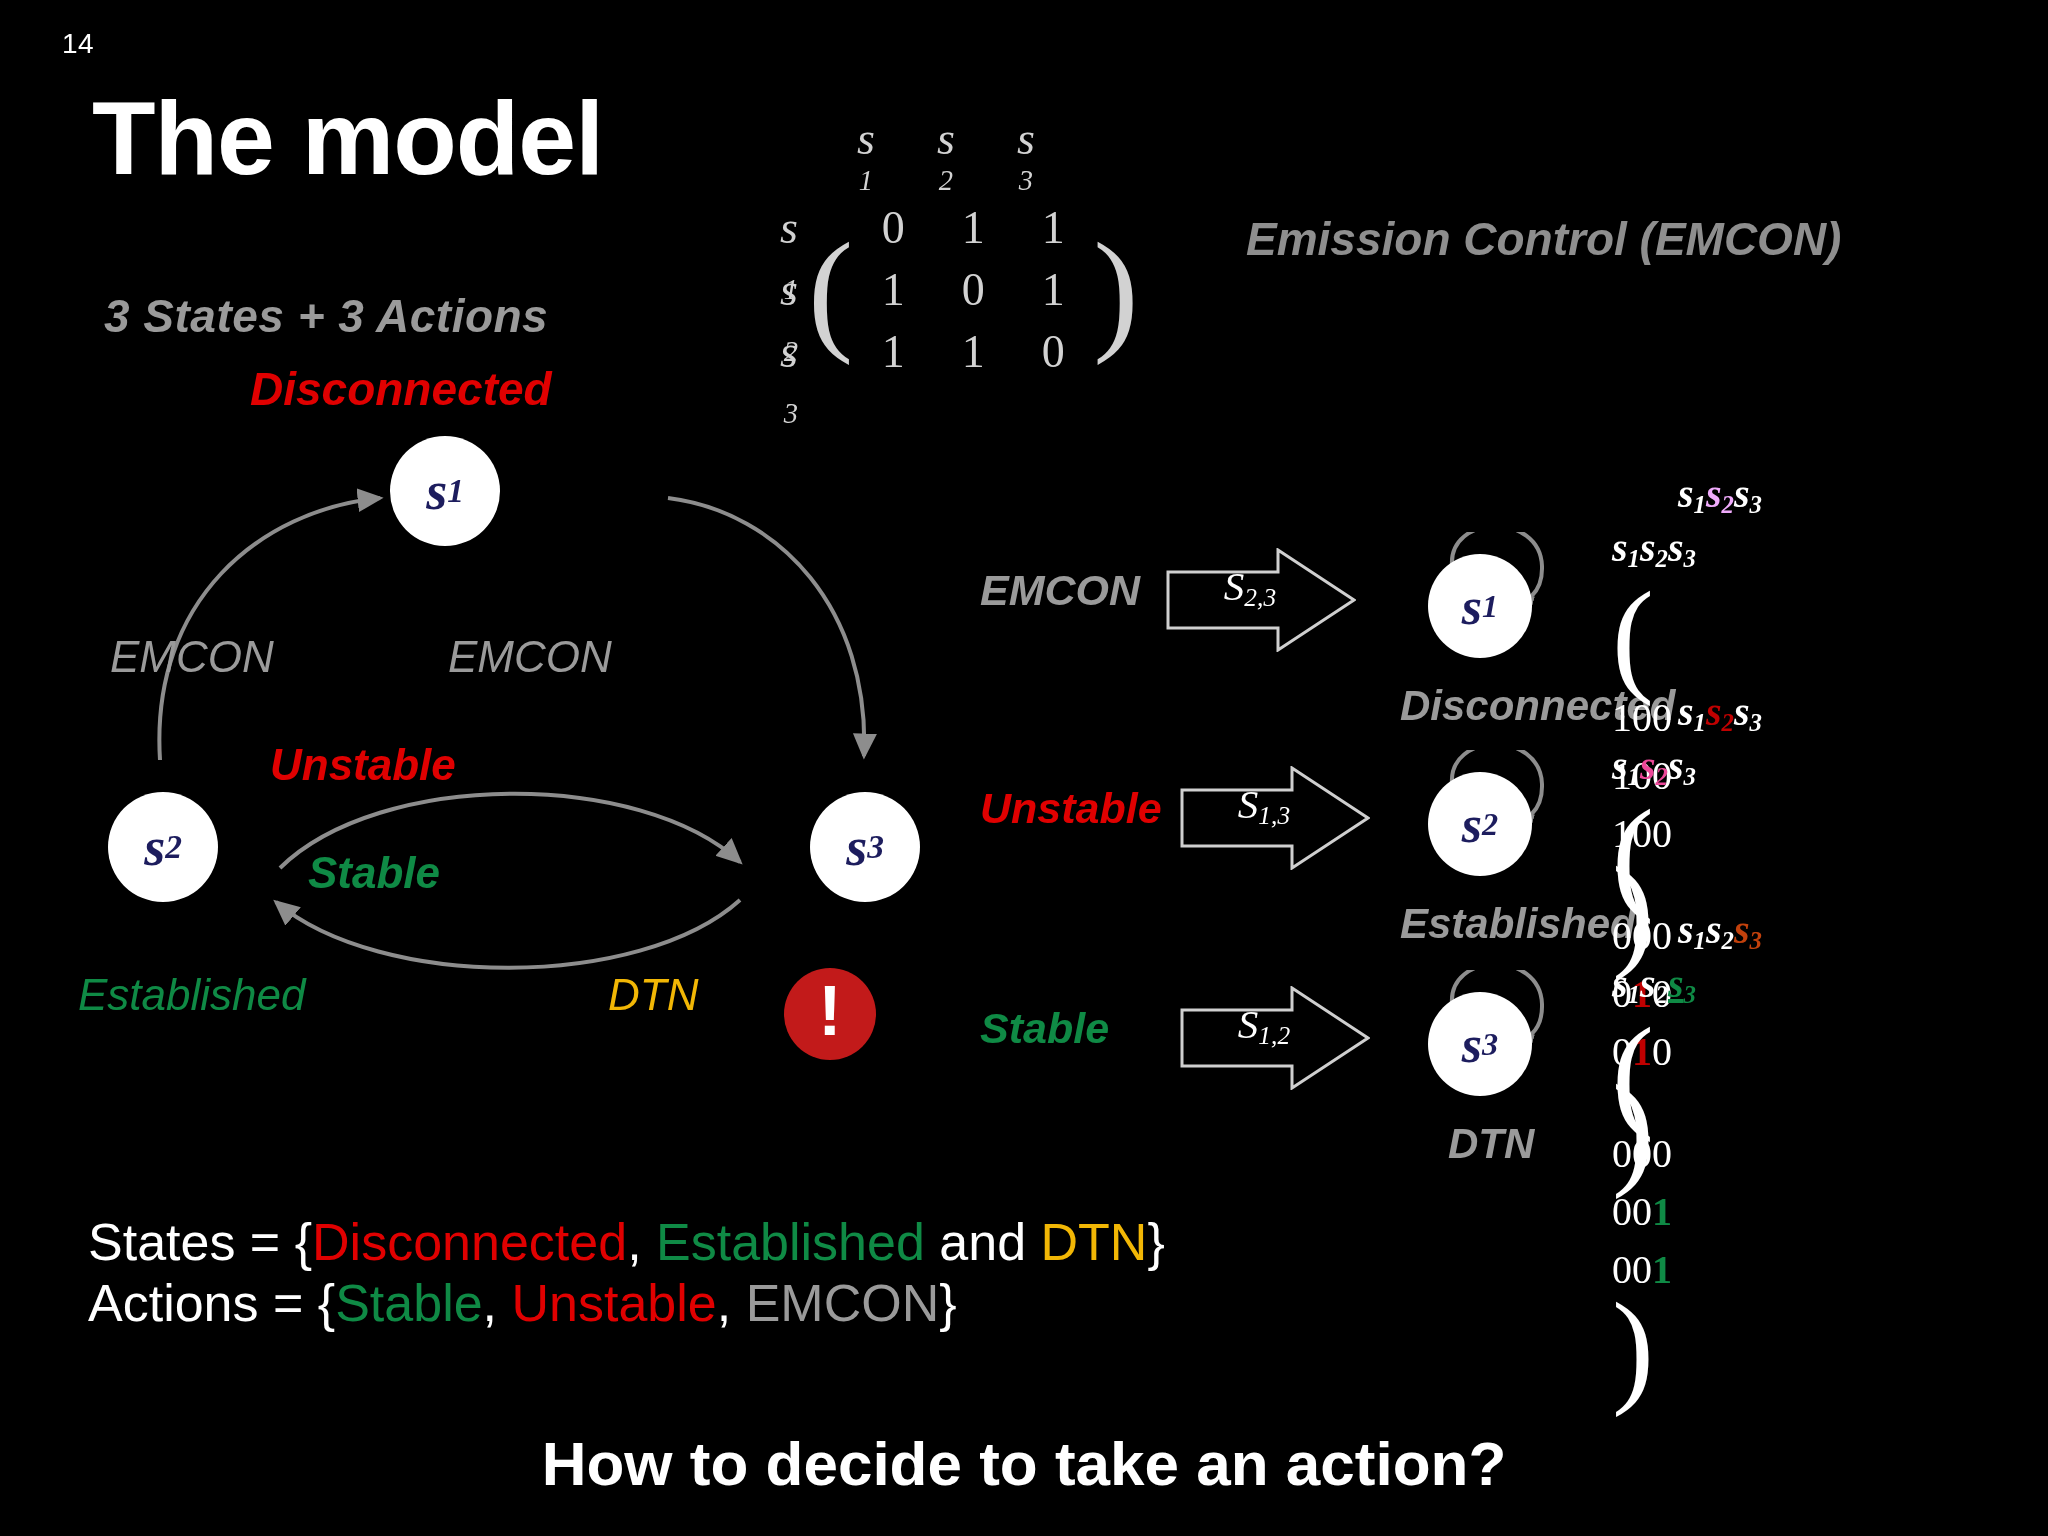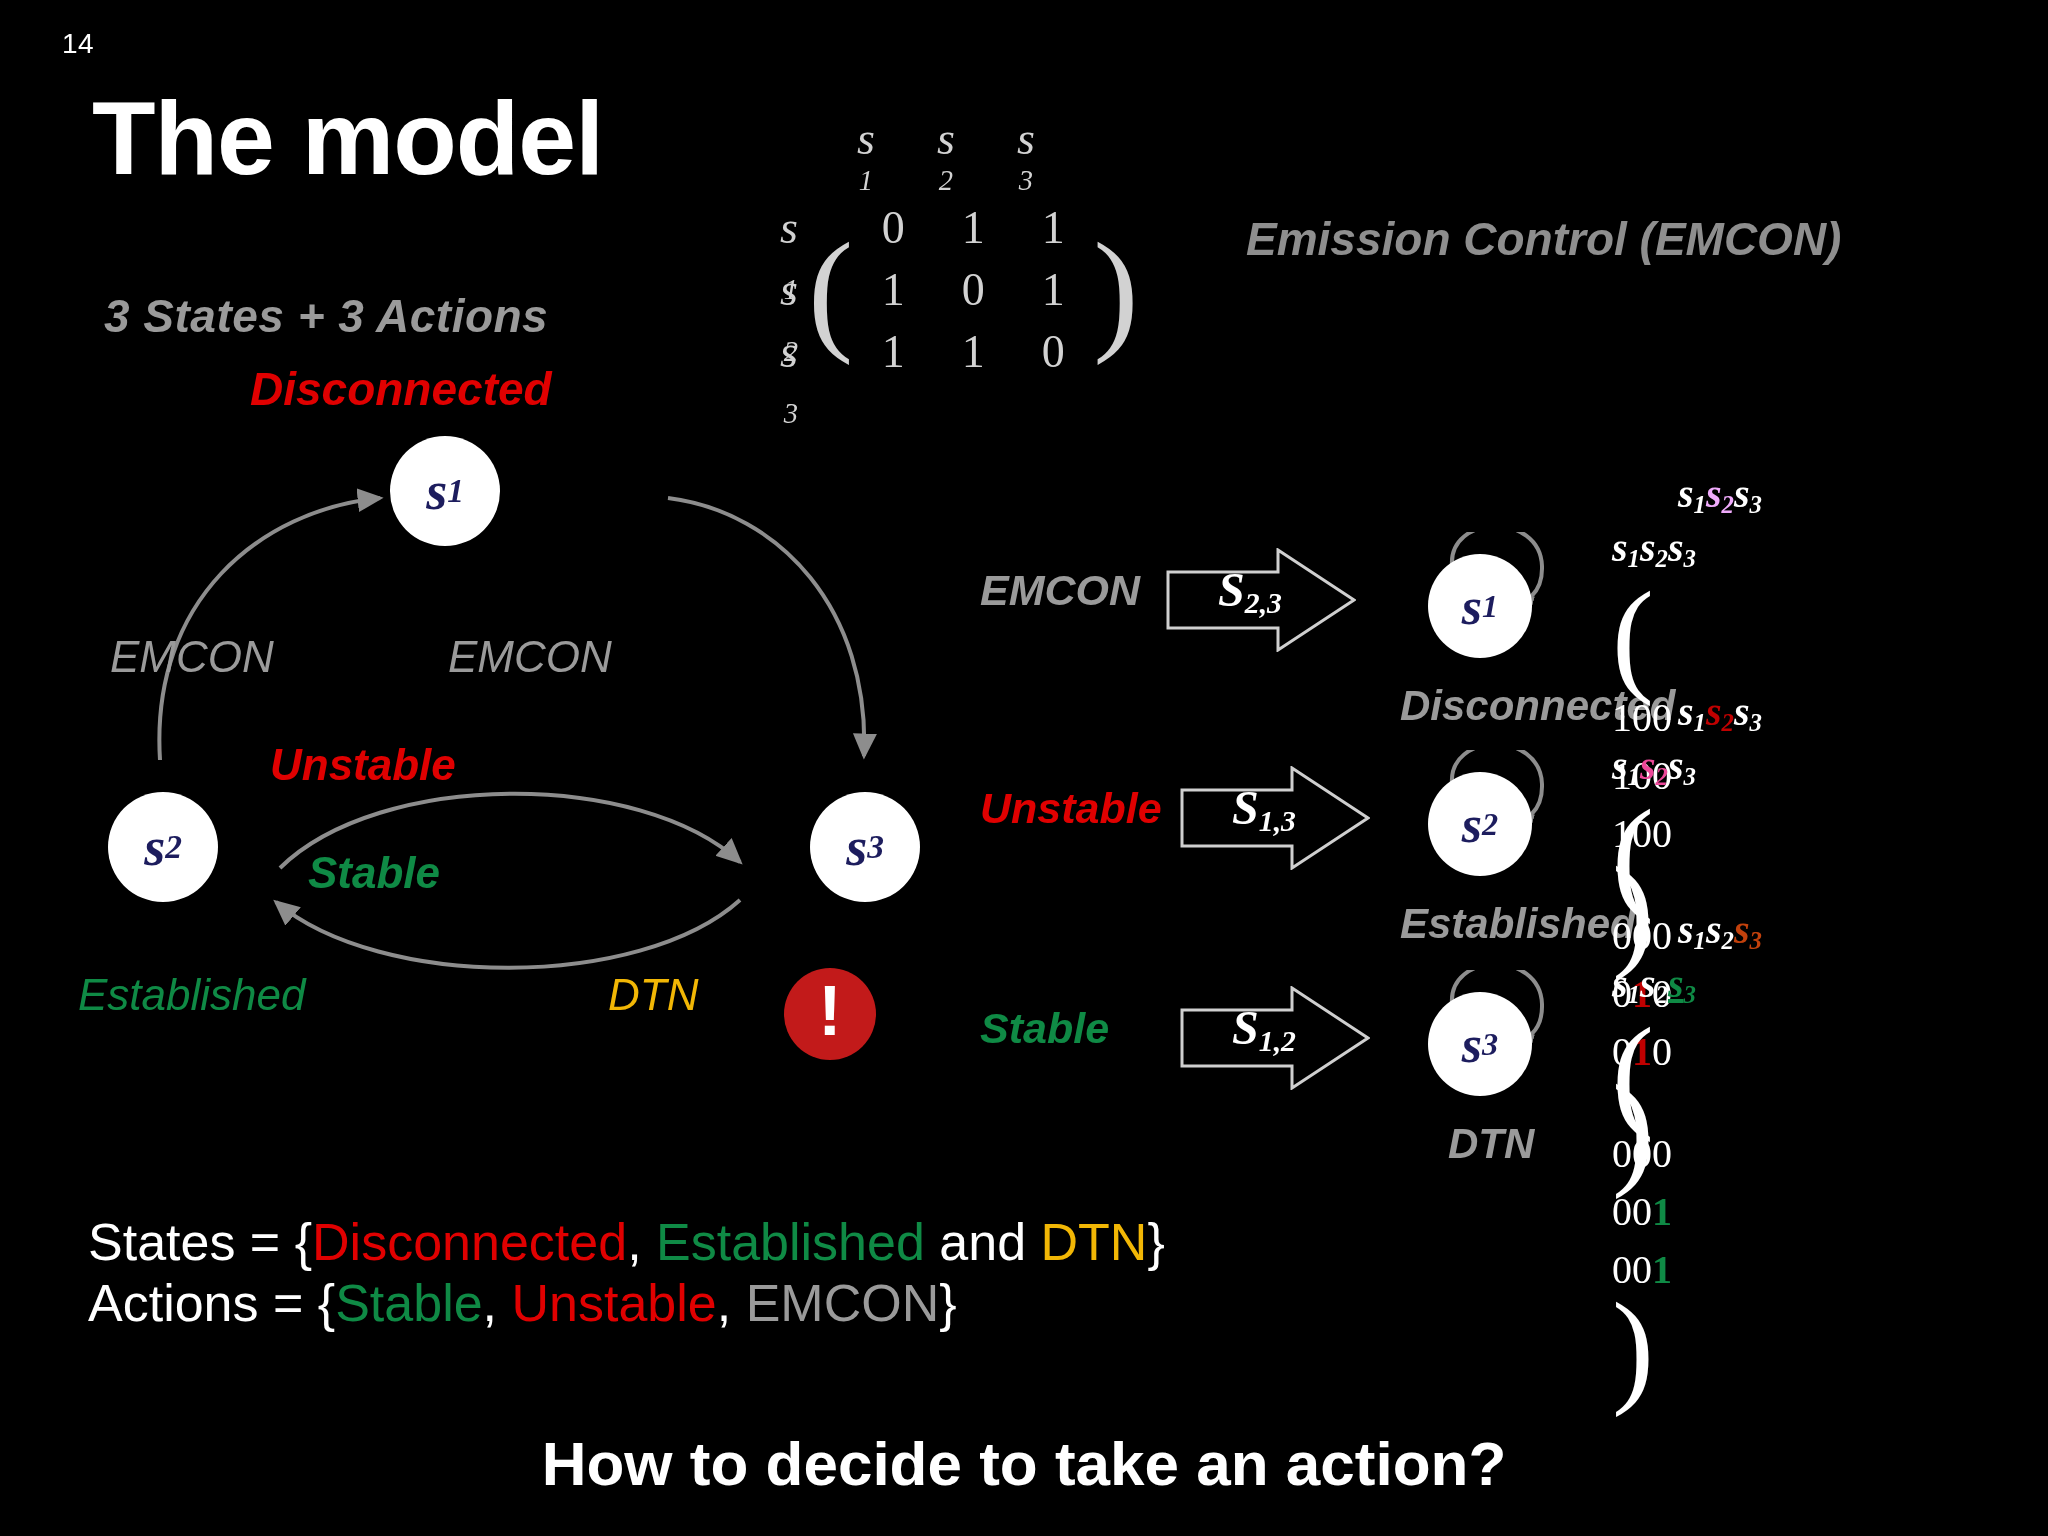--- a/index.html
+++ b/index.html
@@ -43,21 +43,21 @@
     display:flex;align-items:center;justify-content:center;
     color:#1d1d5e;font-style:italic;font-weight:bold;
     font-family:"Liberation Serif", serif;}
   .node-lbl{position:absolute;font-style:italic;font-weight:bold;white-space:nowrap;}
 
   
   .action-row{position:absolute;width:640px;height:190px;}
   .action-name{position:absolute;font-style:italic;font-weight:bold;font-size:43px;white-space:nowrap;}
   .blockarrow{position:absolute;width:190px;height:104px;}
   .blockarrow .atext{position:absolute;left:24px;top:14px;width:120px;text-align:center;
-     color:#fff;font-family:"Liberation Serif", serif;font-size:48px;font-style:italic;font-weight:bold;}
+     color:#fff;font-family:"Liberation Serif", serif;font-size:41px;font-style:italic;font-weight:normal;}
   .act-node{position:absolute;}
   .sub-lbl{position:absolute;font-style:italic;font-weight:bold;font-size:42px;color:#9a9a9a;white-space:nowrap;}
 
   
   .rmatrix{position:absolute;font-family:"Liberation Serif", serif;font-size:40px;color:#fff;}
   .rmatrix .collabels{margin-left:66px;}
   .rmatrix .collabels span{width:78px;font-style:italic;font-weight:bold;}
   .rmatrix .rowlabels span{width:44px;height:58px;line-height:58px;font-style:italic;font-weight:bold;}
   .rmatrix .grid .mrow span{width:78px;height:58px;line-height:58px;}
   .rmatrix .paren{font-size:126px;color:#fff;}

